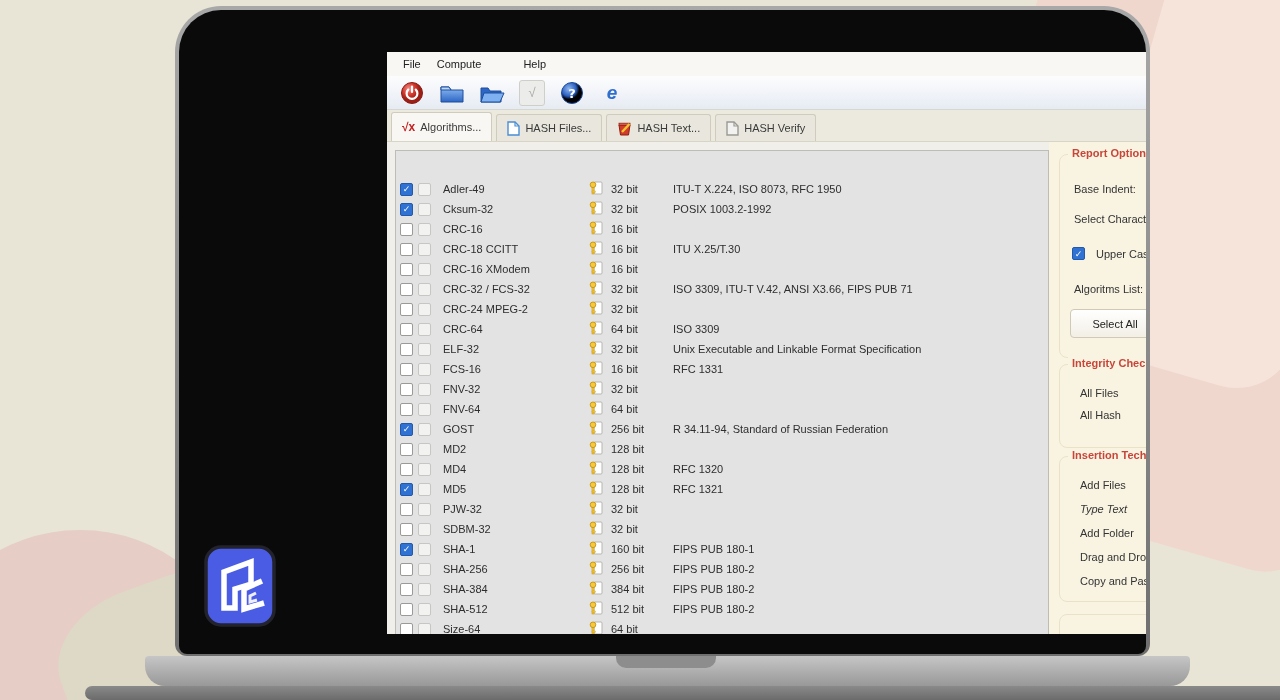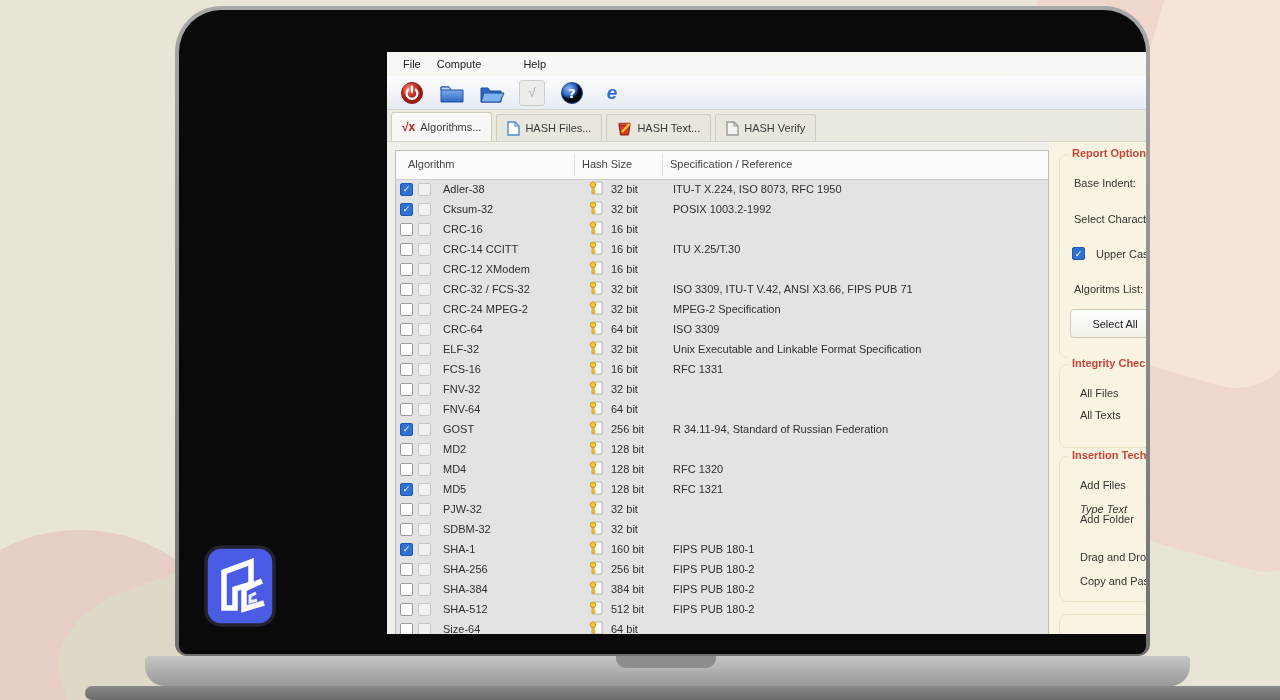--- a/index.html
+++ b/index.html
@@ -166,32 +166,25 @@
           <div class="tab">
             <svg width="13" height="15" viewBox="0 0 13 15">
               <path d="M1 1 L8 1 L12 5 L12 14 L1 14 Z" fill="#f2f2f0" stroke="#9a9a94" stroke-width="1.4"></path>
               <path d="M8 1 L8 5 L12 5" fill="none" stroke="#9a9a94" stroke-width="1.2"></path>
             </svg>
             <span>HASH Verify</span>
           </div>
         </div>
 
         <div class="table">
-          <div class="thead">
-            <span class="th th1">Algorithm</span>
-            <span class="th th2">Hash Size</span>
-            <span class="th th3">Specification / Reference</span>
-            <span class="thsep tsep1"></span>
-            <span class="thsep tsep2"></span>
-          </div>
           <div class="tbody">
               <div class="trow">
                 <span class="cb on">✓</span>
                 <span class="cb2"></span>
-                <span class="alg">Adler-38</span>
+                <span class="alg">Adler-49</span>
                 <span class="keyic"><svg width="14" height="14" viewBox="0 0 14 14">
                     <rect x="5" y="1" width="8" height="12" rx="1" fill="#fff" stroke="#b5b5b0"></rect>
                     <rect x="3" y="6" width="2" height="7" fill="#f6c83a" stroke="#c79a1e" stroke-width="0.6"></rect>
                     <rect x="3" y="10" width="3.4" height="1.6" fill="#f6c83a" stroke="#c79a1e" stroke-width="0.4"></rect>
                     <circle cx="4" cy="3.8" r="2.8" fill="#f6c83a" stroke="#c79a1e"></circle>
                   </svg></span>
                 <span class="sz">32 bit</span>
                 <span class="spec">ITU-T X.224, ISO 8073, RFC 1950</span>
               </div>
               <div class="trow">
@@ -216,34 +209,34 @@
                     <rect x="3" y="6" width="2" height="7" fill="#f6c83a" stroke="#c79a1e" stroke-width="0.6"></rect>
                     <rect x="3" y="10" width="3.4" height="1.6" fill="#f6c83a" stroke="#c79a1e" stroke-width="0.4"></rect>
                     <circle cx="4" cy="3.8" r="2.8" fill="#f6c83a" stroke="#c79a1e"></circle>
                   </svg></span>
                 <span class="sz">16 bit</span>
                 <span class="spec"></span>
               </div>
               <div class="trow">
                 <span class="cb"></span>
                 <span class="cb2"></span>
-                <span class="alg">CRC-14 CCITT</span>
+                <span class="alg">CRC-18 CCITT</span>
                 <span class="keyic"><svg width="14" height="14" viewBox="0 0 14 14">
                     <rect x="5" y="1" width="8" height="12" rx="1" fill="#fff" stroke="#b5b5b0"></rect>
                     <rect x="3" y="6" width="2" height="7" fill="#f6c83a" stroke="#c79a1e" stroke-width="0.6"></rect>
                     <rect x="3" y="10" width="3.4" height="1.6" fill="#f6c83a" stroke="#c79a1e" stroke-width="0.4"></rect>
                     <circle cx="4" cy="3.8" r="2.8" fill="#f6c83a" stroke="#c79a1e"></circle>
                   </svg></span>
                 <span class="sz">16 bit</span>
                 <span class="spec">ITU X.25/T.30</span>
               </div>
               <div class="trow">
                 <span class="cb"></span>
                 <span class="cb2"></span>
-                <span class="alg">CRC-12 XModem</span>
+                <span class="alg">CRC-16 XModem</span>
                 <span class="keyic"><svg width="14" height="14" viewBox="0 0 14 14">
                     <rect x="5" y="1" width="8" height="12" rx="1" fill="#fff" stroke="#b5b5b0"></rect>
                     <rect x="3" y="6" width="2" height="7" fill="#f6c83a" stroke="#c79a1e" stroke-width="0.6"></rect>
                     <rect x="3" y="10" width="3.4" height="1.6" fill="#f6c83a" stroke="#c79a1e" stroke-width="0.4"></rect>
                     <circle cx="4" cy="3.8" r="2.8" fill="#f6c83a" stroke="#c79a1e"></circle>
                   </svg></span>
                 <span class="sz">16 bit</span>
                 <span class="spec"></span>
               </div>
               <div class="trow">
@@ -263,21 +256,20 @@
                 <span class="cb"></span>
                 <span class="cb2"></span>
                 <span class="alg">CRC-24 MPEG-2</span>
                 <span class="keyic"><svg width="14" height="14" viewBox="0 0 14 14">
                     <rect x="5" y="1" width="8" height="12" rx="1" fill="#fff" stroke="#b5b5b0"></rect>
                     <rect x="3" y="6" width="2" height="7" fill="#f6c83a" stroke="#c79a1e" stroke-width="0.6"></rect>
                     <rect x="3" y="10" width="3.4" height="1.6" fill="#f6c83a" stroke="#c79a1e" stroke-width="0.4"></rect>
                     <circle cx="4" cy="3.8" r="2.8" fill="#f6c83a" stroke="#c79a1e"></circle>
                   </svg></span>
                 <span class="sz">32 bit</span>
-                <span class="spec">MPEG-2 Specification</span>
               </div>
               <div class="trow">
                 <span class="cb"></span>
                 <span class="cb2"></span>
                 <span class="alg">CRC-64</span>
                 <span class="keyic"><svg width="14" height="14" viewBox="0 0 14 14">
                     <rect x="5" y="1" width="8" height="12" rx="1" fill="#fff" stroke="#b5b5b0"></rect>
                     <rect x="3" y="6" width="2" height="7" fill="#f6c83a" stroke="#c79a1e" stroke-width="0.6"></rect>
                     <rect x="3" y="10" width="3.4" height="1.6" fill="#f6c83a" stroke="#c79a1e" stroke-width="0.4"></rect>
                     <circle cx="4" cy="3.8" r="2.8" fill="#f6c83a" stroke="#c79a1e"></circle>
@@ -479,45 +471,45 @@
                 <span class="sz">64 bit</span>
                 <span class="spec"></span>
               </div>
             </div>
         </div>
 
         <div class="panel">
 
           <div class="section s1">
             <span class="sec-title">Report Options...</span>
-            <span class="p-label" style="left:14px;top:22px;">Base Indent:</span>
+            <span class="p-label" style="left:14px;top:28px;">Base Indent:</span>
 
             <span class="p-label" style="left:14px;top:58px;">Select Characters Number:</span>
 
             <span class="p-check">
               <span class="cb on">✓</span>
               <span>Upper Case Hex Characters</span>
             </span>
             <span class="p-label" style="left:14px;top:128px;">Algoritms List:</span>
             <span class="btn btn-sel">Select All</span>
 
           </div>
 
           <div class="section s2">
             <span class="sec-title">Integrity Check:</span>
             <span class="p-item" style="top:22px;">All Files</span>
-            <span class="p-item" style="top:44px;">All Texts</span>
+            <span class="p-item" style="top:44px;">All Hash</span>
 
           </div>
 
           <div class="section s3">
             <span class="sec-title">Insertion Techniques:</span>
             <span class="p-item" style="top:22px;">Add Files</span>
             <span class="p-item" style="top:46px;font-style:italic;">Type Text</span>
-            <span class="p-item" style="top:56px;">Add Folder</span>
+            <span class="p-item" style="top:70px;">Add Folder</span>
             <span class="p-item" style="top:94px;">Drag and Drop</span>
             <span class="p-item" style="top:118px;">Copy and Paste</span>
 
           </div>
 
           <div class="section s4"></div>
         </div>
 
       </div>
     </div>

